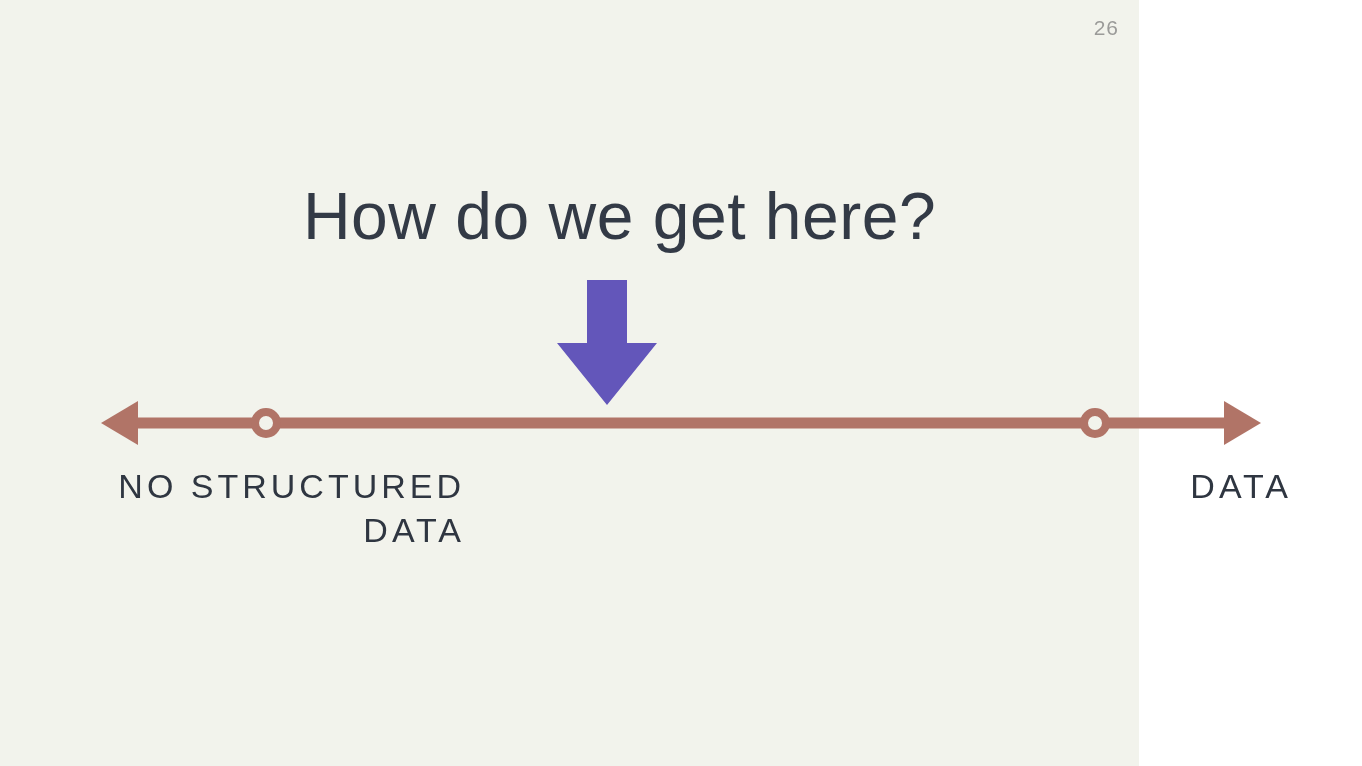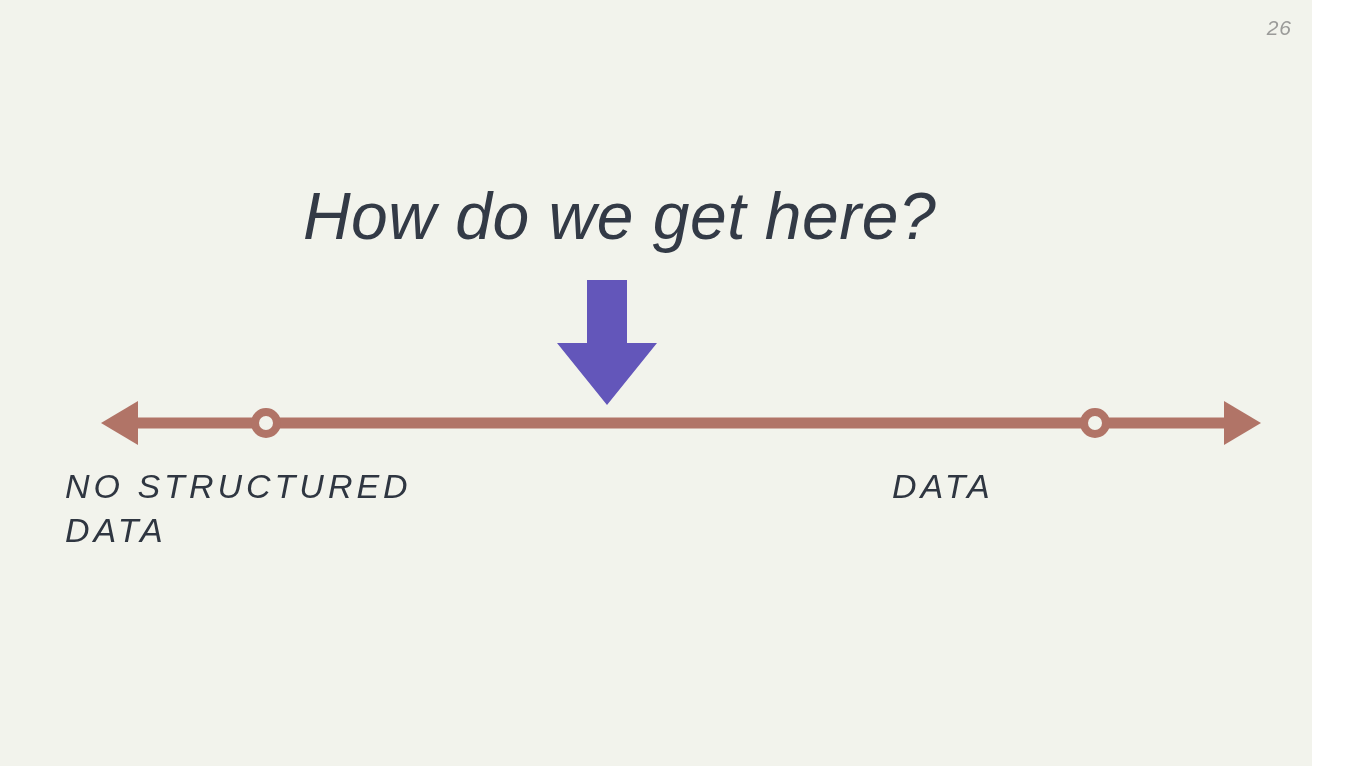--- a/index.html
+++ b/index.html
@@ -10,23 +10,22 @@
     --accent_terracotta: #B17467;
   }
   * { margin: 0; padding: 0; box-sizing: border-box; }
   html, body {
     width: 1362px; height: 766px;
     font-family: "Liberation Sans", sans-serif;
     overflow: hidden;
   }
   .slide {
     position: relative;
-    width: 1312px; height: 766px;
+    width: 1139px; height: 766px;
     background: var(--bg);
-    font-style: italic;
   }
   .page-number {
     position: absolute;
     top: 16px; right: 20px;
     font-size: 21px;
     color: var(--muted);
     letter-spacing: 1px;
   }
   .title {
     position: absolute;
@@ -53,21 +52,21 @@
   .spectrum-svg .line-shape { fill: var(--accent_terracotta); }
   .spectrum-svg .marker {
     fill: var(--bg);
     stroke: var(--accent_terracotta);
     stroke-width: 8;
   }
   .axis-label {
     position: absolute;
     top: 464px;
     width: 400px;
-    text-align: left;
+    text-align: right;
     font-size: 34px;
     font-weight: 500;
     line-height: 44px;
     letter-spacing: 4px;
     color: #2F3641;
   }
   .axis-label.left  { left: 65px; }
   .axis-label.right { left: 892px; }
 </style>
 </head>

